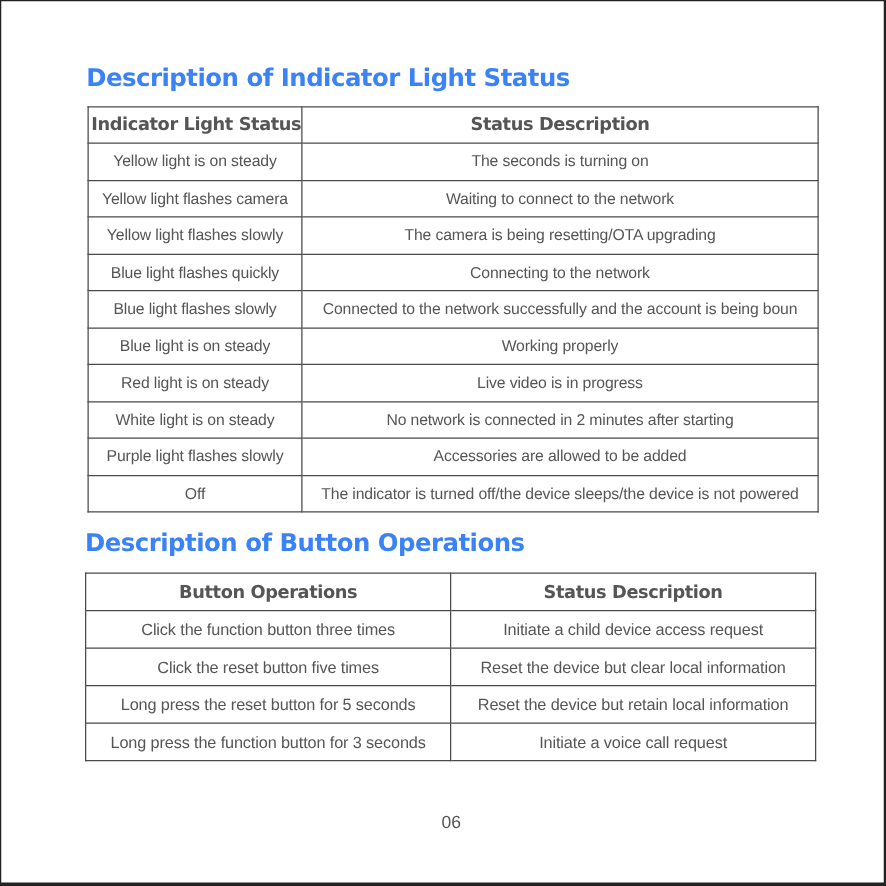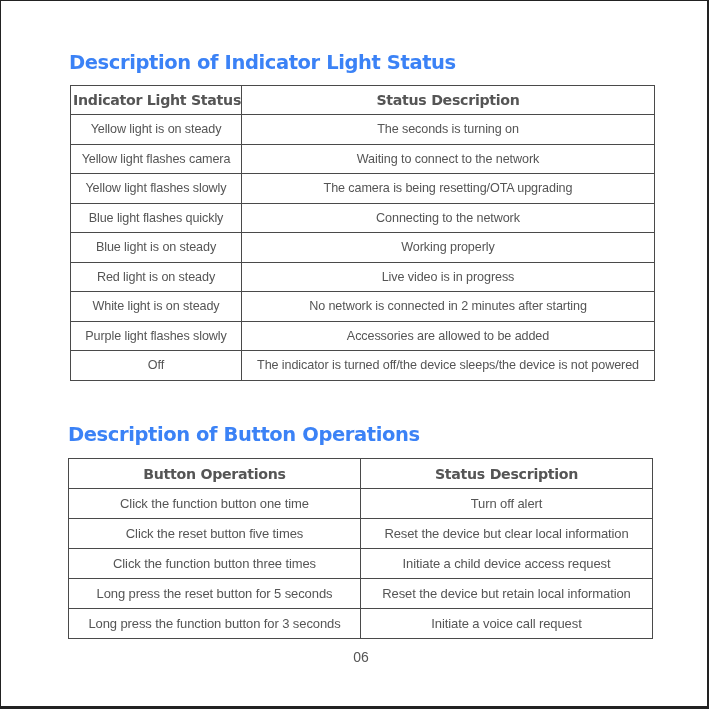--- a/index.html
+++ b/index.html
@@ -86,20 +86,24 @@
     </tr>
     <tr>
       <td>Yellow light flashes slowly</td>
       <td>The camera is being resetting/OTA upgrading</td>
     </tr>
     <tr>
       <td>Blue light flashes quickly</td>
       <td>Connecting to the network</td>
     </tr>
     <tr>
+      <td>Blue light flashes slowly</td>
+      <td>Connected to the network successfully and the account is being boun</td>
+    </tr>
+    <tr>
       <td>Blue light is on steady</td>
       <td>Working properly</td>
     </tr>
     <tr>
       <td>Red light is on steady</td>
       <td>Live video is in progress</td>
     </tr>
     <tr>
       <td>White light is on steady</td>
       <td>No network is connected in 2 minutes after starting</td>
@@ -123,30 +127,26 @@
       <col class="c2">
     </colgroup>
   <thead>
     <tr>
       <th>Button Operations</th>
       <th>Status Description</th>
     </tr>
   </thead>
   <tbody>
     <tr>
-      <td>Click the function button one time</td>
-      <td>Turn off alert</td>
+      <td>Click the function button three times</td>
+      <td>Initiate a child device access request</td>
     </tr>
     <tr>
       <td>Click the reset button five times</td>
       <td>Reset the device but clear local information</td>
-    </tr>
-    <tr>
-      <td>Click the function button three times</td>
-      <td>Initiate a child device access request</td>
     </tr>
     <tr>
       <td>Long press the reset button for 5 seconds</td>
       <td>Reset the device but retain local information</td>
     </tr>
     <tr>
       <td>Long press the function button for 3 seconds</td>
       <td>Initiate a voice call request</td>
     </tr>
   </tbody>

